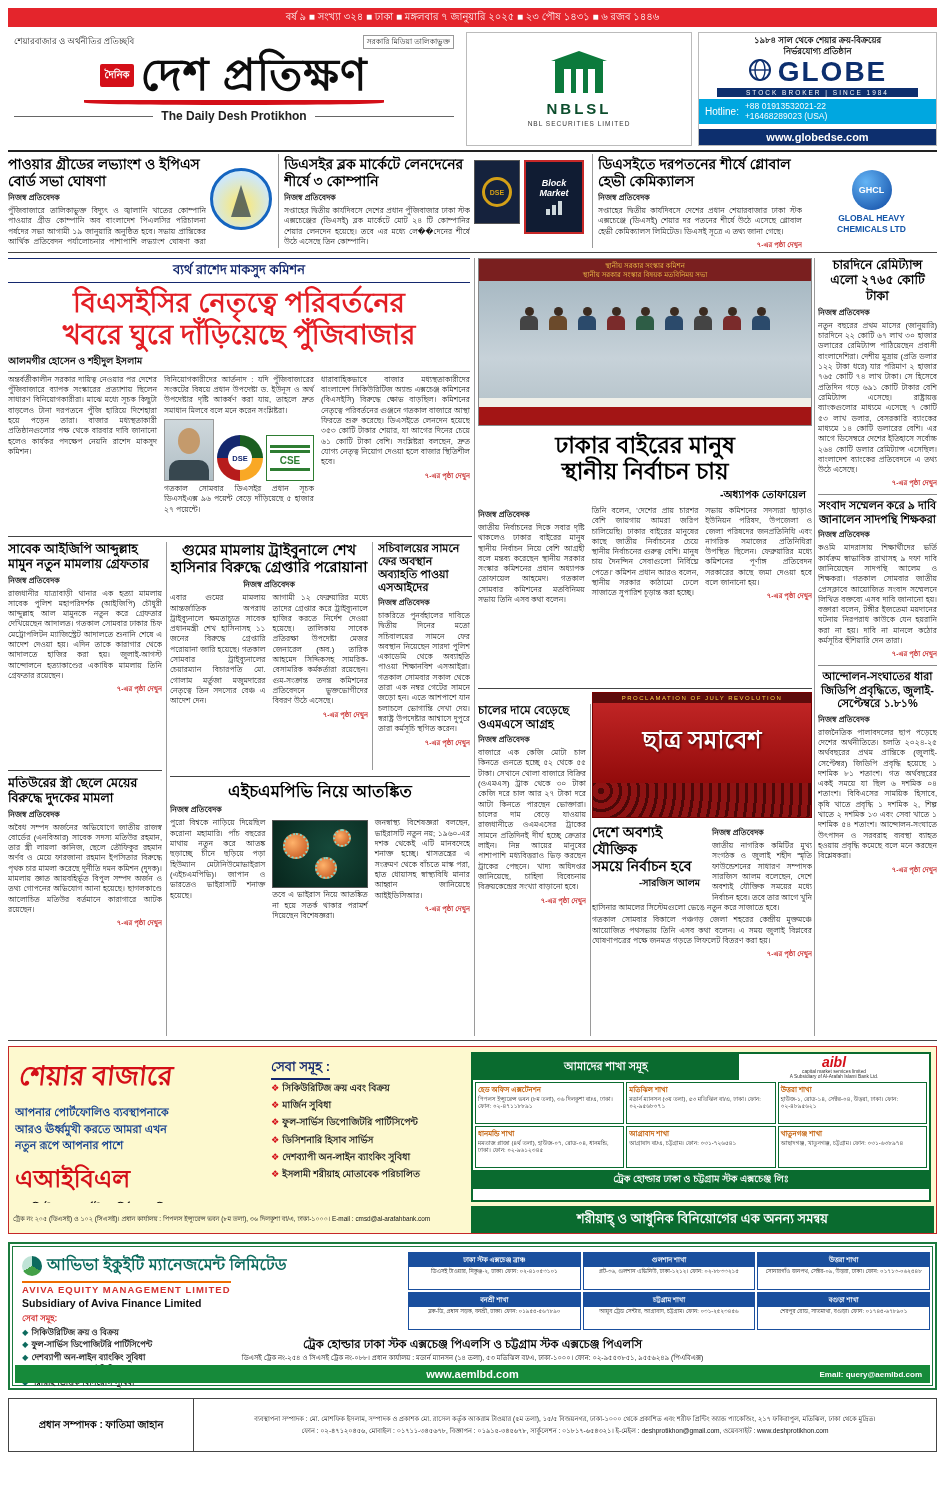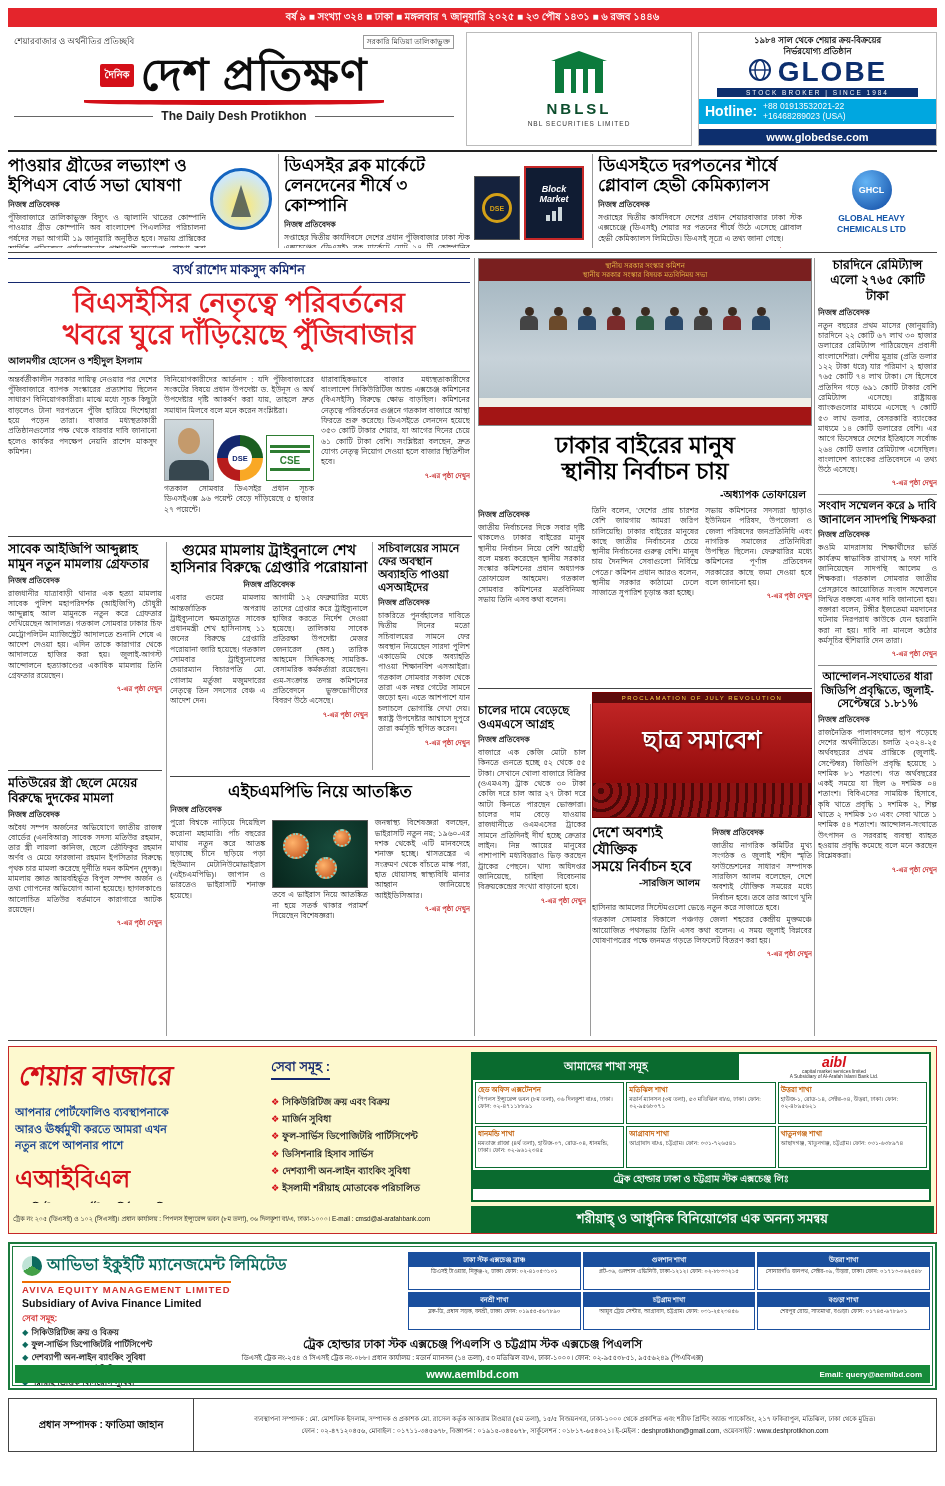--- a/index.html
+++ b/index.html
@@ -3,21 +3,21 @@
 <meta charset="utf-8">
 <style>
   * { margin:0; padding:0; box-sizing:border-box; }
   body { width:945px; background:#e9e9e9; font-family:"Liberation Sans","DejaVu Sans",sans-serif; }
   .page { position:relative; width:945px; height:1486px; background:#ffffff; overflow:hidden; }
   .abs { position:absolute; overflow:hidden; }
   .v { position:absolute; width:1px; background:#9a9a9a; }
   .h { position:absolute; height:1px; background:#444; }
 
   .dateline { left:8px; top:8px; width:929px; height:19px; background:#e4252c; color:#fff;
-    font-size:10px; font-weight:bold; display:flex; align-items:center; justify-content:center; }
+    font-size:10px; font-weight:normal; display:flex; align-items:center; justify-content:center; }
 
   
   .masthead { left:8px; top:32px; width:452px; height:114px; padding:3px 6px; }
   .mh-top { display:flex; justify-content:space-between; font-size:8.5px; color:#222; }
   .mh-reg { border:1px solid #999; padding:0 3px; font-size:7.5px; }
   .mh-titlerow { display:flex; align-items:center; justify-content:center; gap:7px; margin-top:4px; }
   .mh-daily { background:#d40f18; color:#fff; font-size:10px; font-weight:bold; padding:3px 4px; border-radius:2px; }
   .mh-title { font-size:44px; font-weight:bold; color:#0d0d0d; line-height:1; letter-spacing:1px; }
   .mh-swoosh { width:300px; height:5px; background:#d40f18; margin:3px auto 4px auto; border-radius:0 0 100% 100%; }
   .mh-sub { display:flex; align-items:center; gap:8px; font-size:12px; font-weight:bold; color:#222; justify-content:center; }
@@ -27,34 +27,34 @@
     display:flex; flex-direction:column; align-items:center; justify-content:center; gap:3px; }
   .nblsl-abbr { font-size:15px; font-weight:bold; color:#0c4d2c; letter-spacing:3px; }
   .nblsl-full { font-size:6.5px; color:#333; letter-spacing:1px; }
 
   .globe { left:698px; top:32px; width:239px; height:114px; border:1px solid #bbb; display:flex; flex-direction:column; }
   .gl-top { font-size:8.5px; font-weight:bold; color:#111; text-align:center; padding:2px 4px 0 4px; line-height:1.25; }
   .gl-brandrow { display:flex; align-items:center; justify-content:center; gap:6px; margin-top:2px; }
   .gl-brand { font-size:28px; font-weight:bold; color:#0d2f6e; letter-spacing:2px; line-height:1; }
   .gl-sub { background:#0d2f6e; color:#fff; font-size:6.5px; letter-spacing:2px; text-align:center; width:85%; margin:2px auto; padding:1px 0; }
   .gl-hot { background:#00a7e0; color:#fff; display:flex; align-items:center; gap:6px; padding:2px 6px; }
-  .gl-hot-label { font-size:14px; font-weight:bold; }
+  .gl-hot-label { font-size:10px; font-weight:normal; }
   .gl-hot-nums { font-size:8.5px; font-weight:normal; line-height:1.2; }
   .gl-web { background:#0d2f6e; color:#fff; font-size:11px; font-weight:bold; text-align:center; padding:2px 0; margin-top:auto; }
 
   
   .hd { font-weight:bold; color:#000; line-height:1.18; }
   .rep { font-size:7.8px; font-weight:bold; color:#111; margin:2px 0; }
   .bt { font-size:7.6px; line-height:1.36; text-align:justify; color:#151515; }
   .jump { display:block; text-align:right; color:#c62828; font-size:6.8px; font-weight:bold; margin-top:2px; }
   .cols { display:flex; gap:7px;justify-content:space-between; }
   .cols > div { flex:1; }
 
   
-  .ts-hd { font-size:17px; }
+  .ts-hd { font-size:14px; }
   .pg-logo { width:62px; height:62px; border-radius:50%; border:3px solid #1565c0;
     background:radial-gradient(circle at 50% 62%, #ffe96b 0%, #cfe8f7 70%); position:relative; }
   .pg-pylon { position:absolute; left:50%; top:14px; width:0; height:0; transform:translateX(-50%);
     border-left:10px solid transparent; border-right:10px solid transparent; border-bottom:32px solid #33424d; opacity:.75; }
   .dse-mini { width:46px; height:64px; background:#15223d; border:1px solid #555; display:flex; align-items:center; justify-content:center; }
   .dse-mini span { width:30px; height:30px; border-radius:50%; border:3px solid #d4a017; color:#d4a017;
     font-size:7px; font-weight:bold; display:flex; align-items:center; justify-content:center; }
   .block-img { width:60px; height:74px; background:#101c33; border:2px solid #c62828; color:#fff;
     display:flex; flex-direction:column; align-items:center; justify-content:center; gap:3px; }
   .block-img .bi-t { font-size:9px; font-weight:bold; font-style:italic; text-align:center; line-height:1.1; }
@@ -124,21 +124,21 @@
 
   .el-hd { float:left; width:120px; padding-right:6px; }
   .el-h { font-size:14px; font-weight:bold; line-height:1.2; }
 
   
   .aibl { left:8px; top:1046px; width:929px; height:188px; background:#fdf9cf; border:1.5px solid #c62828; }
   .ai-title { color:#d40f18; font-size:27px; font-weight:bold; transform:skewX(-6deg); margin:6px 0 4px 4px; }
   .ai-line { color:#14408f; font-size:11px; font-weight:bold; line-height:1.5; }
   .ai-brand { color:#d40f18; font-size:24px; font-weight:bold; margin-top:6px; }
   .ai-brandsub { color:#111; font-size:13px; font-weight:bold; }
-  .ai-servtitle { color:#14286e; font-size:13px; font-weight:bold; border-bottom:2px solid #14286e; display:inline-block; margin-bottom:14px; }
+  .ai-servtitle { color:#14286e; font-size:13px; font-weight:bold; border-bottom:2px solid #14286e; display:inline-block; margin-bottom:0; }
   .ai-serv { font-size:9.3px; font-weight:bold; color:#222; line-height:1.85; }
   .ai-bullet { color:#d40f18; margin-right:3px; }
   .ai-right { position:absolute; left:462px; top:5px; width:460px; height:150px; border:2px solid #0a6b2f; background:#fff; }
   .ai-rh { display:flex; height:26px; }
   .ai-rh-title { flex:1.4; background:#0a6b2f; color:#fff; font-size:11px; font-weight:bold; display:flex; align-items:center; justify-content:center; }
   .ai-rh-logo { flex:1; display:flex; flex-direction:column; align-items:center; justify-content:center; line-height:1.05; }
   .ai-logo-brand { color:#d40f18; font-size:14px; font-weight:bold; font-style:italic; }
   .ai-logo-sub { font-size:4.8px; color:#333; }
   .ai-grid { display:grid; grid-template-columns:1fr 1fr 1fr; gap:2px; padding:2px; height:90px; }
   .ai-cell { border:1px solid #0a6b2f; padding:1px 2px; overflow:hidden; }
@@ -255,21 +255,21 @@
       </div>
   </div>
   <div class="v" style="left:278px; top:154px; height:94px;"></div>
 
   <div class="abs" style="left:284px; top:156px; width:186px; height:92px;">
     <div class="hd ts-hd">ডিএসইর ব্লক মার্কেটে লেনদেনের শীর্ষে ৩ কোম্পানি</div>
     <div class="rep">নিজস্ব প্রতিবেদক</div>
     <div class="bt">সপ্তাহের দ্বিতীয় কার্যদিবসে দেশের প্রধান পুঁজিবাজার ঢাকা স্টক এক্সচেঞ্জের (ডিএসই) ব্লক মার্কেটে মোট ২৪ টি কোম্পানির শেয়ার লেনদেন হয়েছে। তবে এর মধ্যে লে��দেনের শীর্ষে উঠে এসেছে তিন কোম্পানি।</div>
     <span class="jump">৭-এর পৃষ্ঠা দেখুন</span>
   </div>
-  <div class="abs" style="left:474px; top:160px; width:114px; height:80px; display:flex; gap:4px; align-items:flex-end;">
+  <div class="abs" style="left:474px; top:160px; width:114px; height:80px; display:flex; gap:4px; align-items:flex-start;">
     <div class="dse-mini">
         <span>DSE</span>
       </div>
     <div class="block-img">
       <span class="bi-t"><span>Block</span><br>
       <span>Market</span></span>
       <span class="bi-bars">
           <i style="height:6px;"></i>
           <i style="height:10px;"></i>
           <i style="height:14px;"></i>

